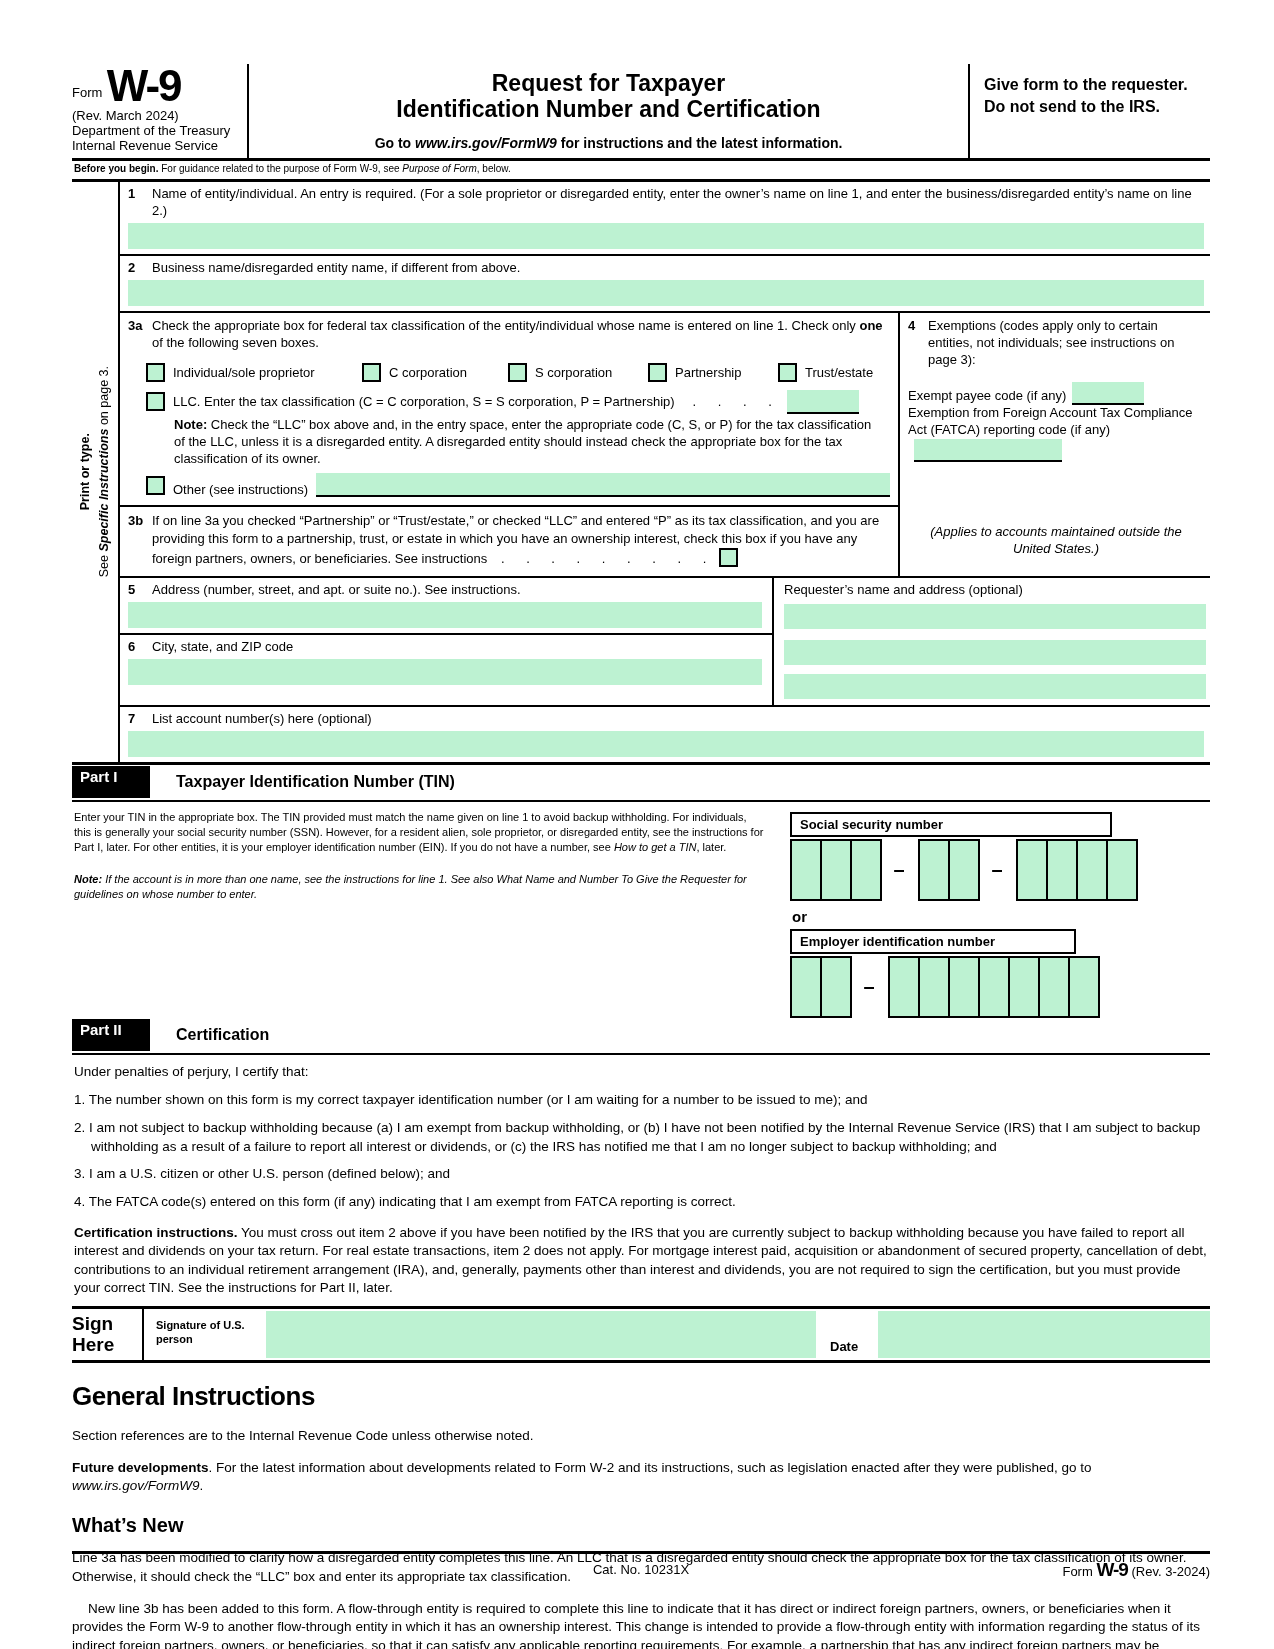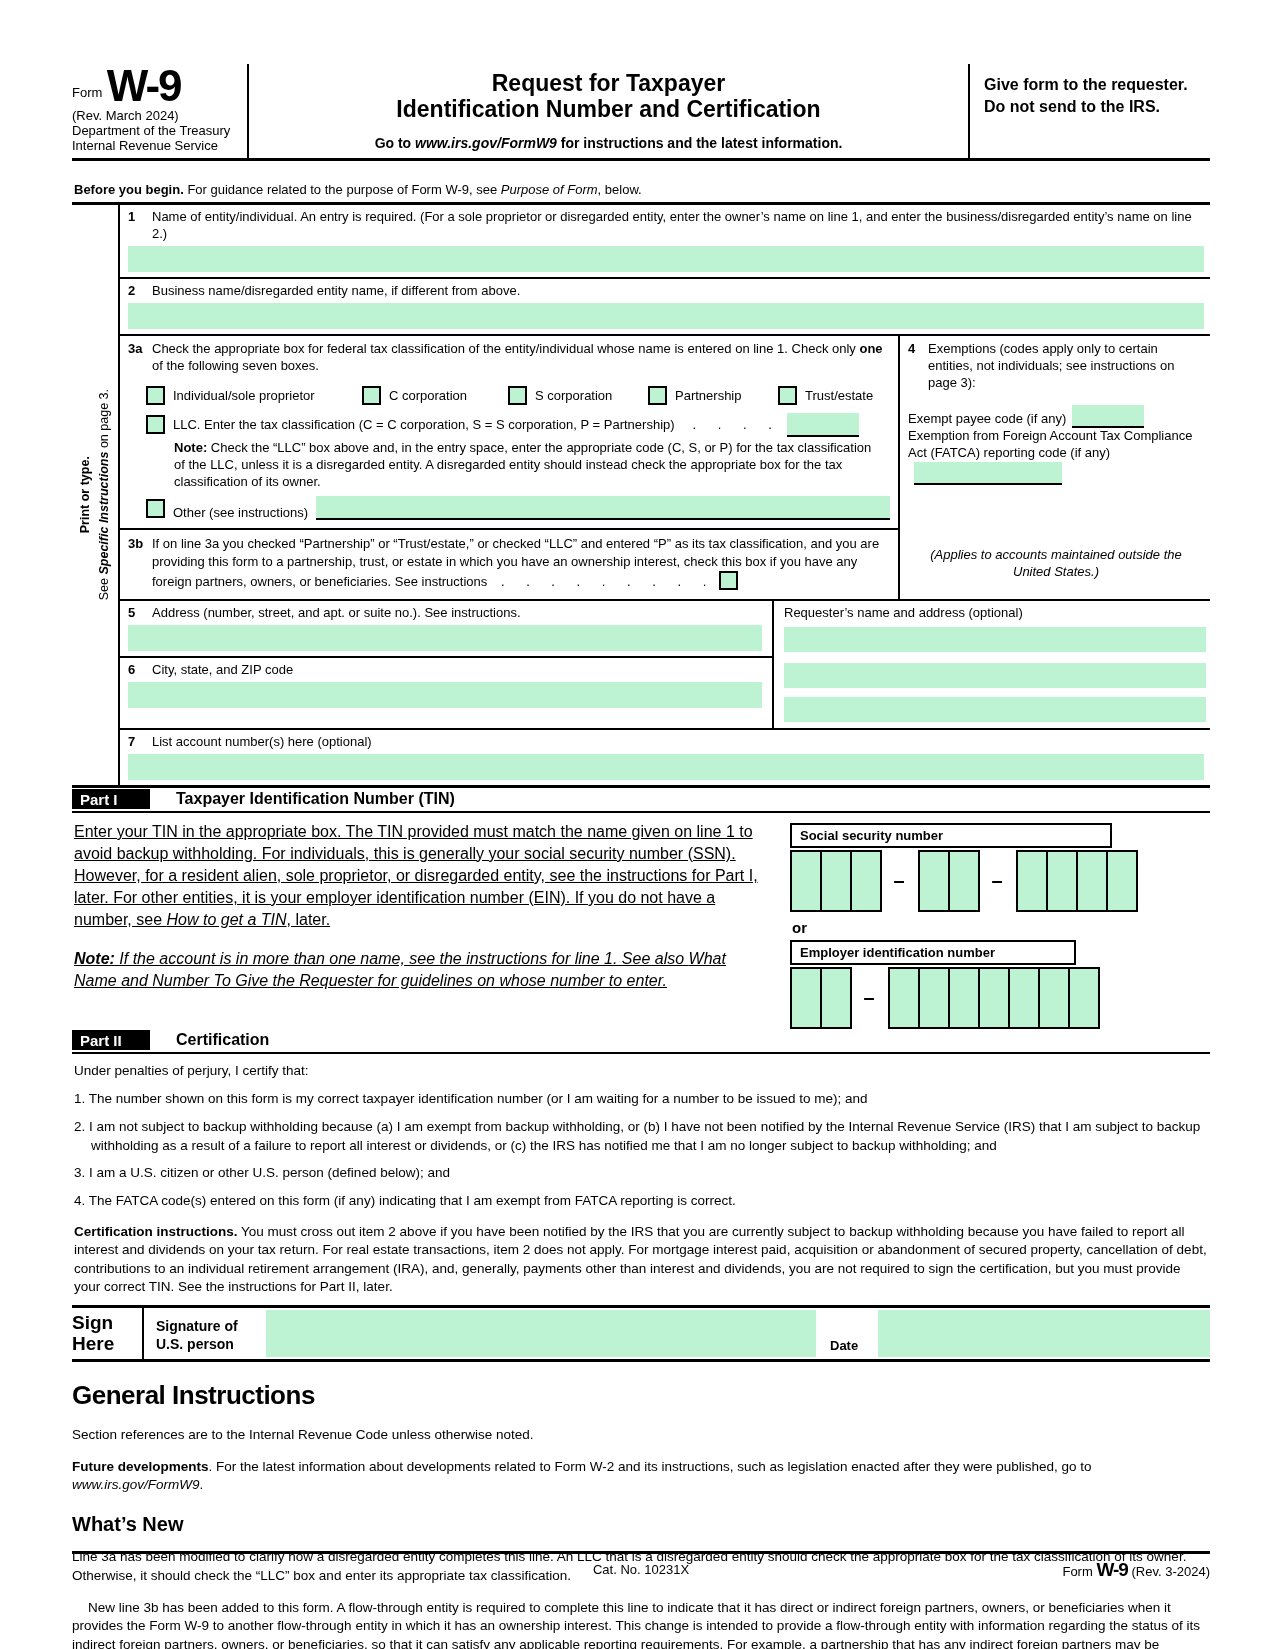--- a/index.html
+++ b/index.html
@@ -18,21 +18,21 @@
   .form-number{font-size:44px;font-weight:bold;letter-spacing:-2px;line-height:.9;vertical-align:-4px;}
   .rev{font-size:13px;margin-top:2px;}
   .dept{font-size:13px;line-height:1.2;}
   .hdr-center{text-align:center;padding:6px 12px 6px;}
   .big-title{font-size:23px;font-weight:bold;line-height:1.15;}
   .goto{font-size:14px;font-weight:bold;margin-top:12px;}
   .goto .url{font-style:italic;}
   .hdr-right{border-left:2px solid var(--ink);padding:10px 4px 6px 14px;font-size:16px;font-weight:bold;line-height:1.35;}
 
   
-  .before{padding:21px 0 5px 2px;border-bottom:3px solid var(--ink);font-size:13px;}
+  .before{padding:2px 0 5px 2px;border-bottom:3px solid var(--ink);font-size:10px;}
   .b{font-weight:bold;}
   .i{font-style:italic;}
   .bi{font-weight:bold;font-style:italic;}
 
   
   .form-body{display:flex;border-bottom:3px solid var(--ink);}
   .side{width:46px;display:flex;align-items:center;justify-content:center;}
   .side-vert{writing-mode:vertical-rl;transform:rotate(180deg);font-size:12.5px;line-height:1.5;text-align:center;}
   .side-vert span.blk{display:block;}
   .rows{flex:1;border-left:2px solid var(--ink);}
@@ -76,26 +76,26 @@
   .row56-left .sub:first-child{border-bottom:2px solid var(--ink);}
   .w5field{width:634px;}
   .req{border-left:2px solid var(--ink);padding:4px 4px 6px 10px;font-size:13px;}
   .req-bar{height:25px;background:var(--green);}
   .rb1{margin-top:7px;}
   .rb2{margin-top:11px;}
   .rb3{margin-top:9px;}
 
   
   .part-bar{display:flex;align-items:center;border-bottom:2px solid var(--ink);padding:1px 0 2px;}
-  .part-tag{background:var(--ink);color:#fff;font-weight:bold;font-size:15px;padding:2px 12px 1px 8px;min-width:78px;}
+  .part-tag{background:var(--ink);color:#fff;font-weight:bold;font-size:15px;padding:2px 12px 13px 8px;min-width:78px;}
   .part-title{font-weight:bold;font-size:16px;margin-left:26px;}
 
   
   .tin{display:flex;padding-top:8px;}
-  .tin-left{width:718px;padding-right:24px;font-size:16px;line-height:1.38;text-decoration:underline;}
+  .tin-left{width:718px;padding-right:24px;font-size:11px;line-height:1.38;}
   .tin-left p{margin:0 0 0 2px;}
   .tin-left .note-p{margin-top:17px;}
   .tin-right{flex:1;padding-top:2px;}
   .tin-box-label{border:2px solid var(--ink);font-weight:bold;font-size:13px;padding:3px 8px;}
   .ssn-label{width:322px;}
   .ein-label{width:286px;}
   .cells{display:flex;align-items:center;margin-top:2px;}
   .cell{width:32px;height:62px;background:var(--green);border:2px solid var(--ink);margin-right:-2px;}
   .grp{display:flex;}
   .dash{width:34px;text-align:center;font-weight:bold;font-size:20px;flex:none;margin-left:2px;margin-right:2px;}
@@ -104,21 +104,21 @@
   
   .p2-text{font-size:13.5px;line-height:1.38;}
   .p2-text .intro{margin:8px 0 10px 2px;}
   .cert-item{margin:0 0 9px 2px;padding-left:17px;text-indent:-17px;}
   .cert-instr{margin:12px 0 8px 2px;}
 
   
   .sign-row{display:flex;border-top:3px solid var(--ink);border-bottom:3px solid var(--ink);height:57px;}
   .sign-title{width:70px;font-weight:bold;font-size:19px;line-height:1.1;padding-top:5px;}
   .sign-sep{border-left:2px solid var(--ink);}
-  .sig-label{width:122px;font-weight:bold;font-size:14px;line-height:1.25;padding:10px 0 0 12px;flex:none;}
+  .sig-label{width:122px;font-weight:bold;font-size:11px;line-height:1.25;padding:10px 0 0 12px;flex:none;}
   .sig-field{flex:1;margin:2px 0;background:var(--green);}
   .date-label{width:62px;font-weight:bold;font-size:13px;align-self:flex-end;padding:0 0 6px 14px;flex:none;}
   .date-field{width:332px;margin:2px 0;background:var(--green);flex:none;}
 
   
   .gi{display:grid;grid-template-columns:1fr;column-gap:50px;margin-top:12px;font-size:13.5px;line-height:1.38;}
   .gi h1{font-size:26px;margin:4px 0 12px;letter-spacing:-.5px;}
   .gi h2{font-size:20px;margin:16px 0 10px;}
   .gi p{margin:0 0 13px;}
   .indent{text-indent:16px;}

